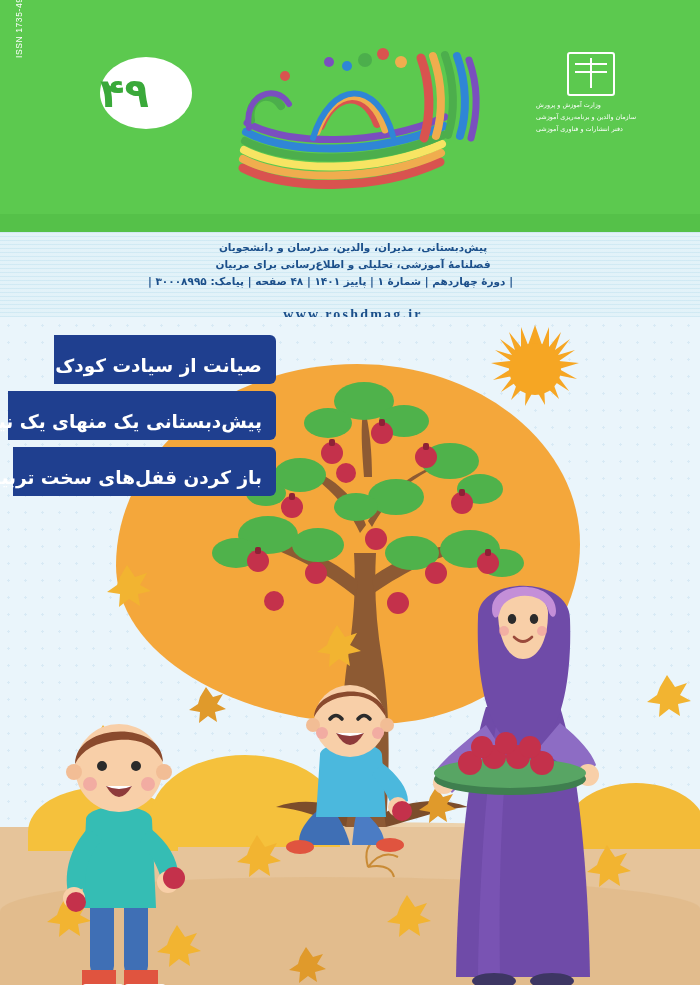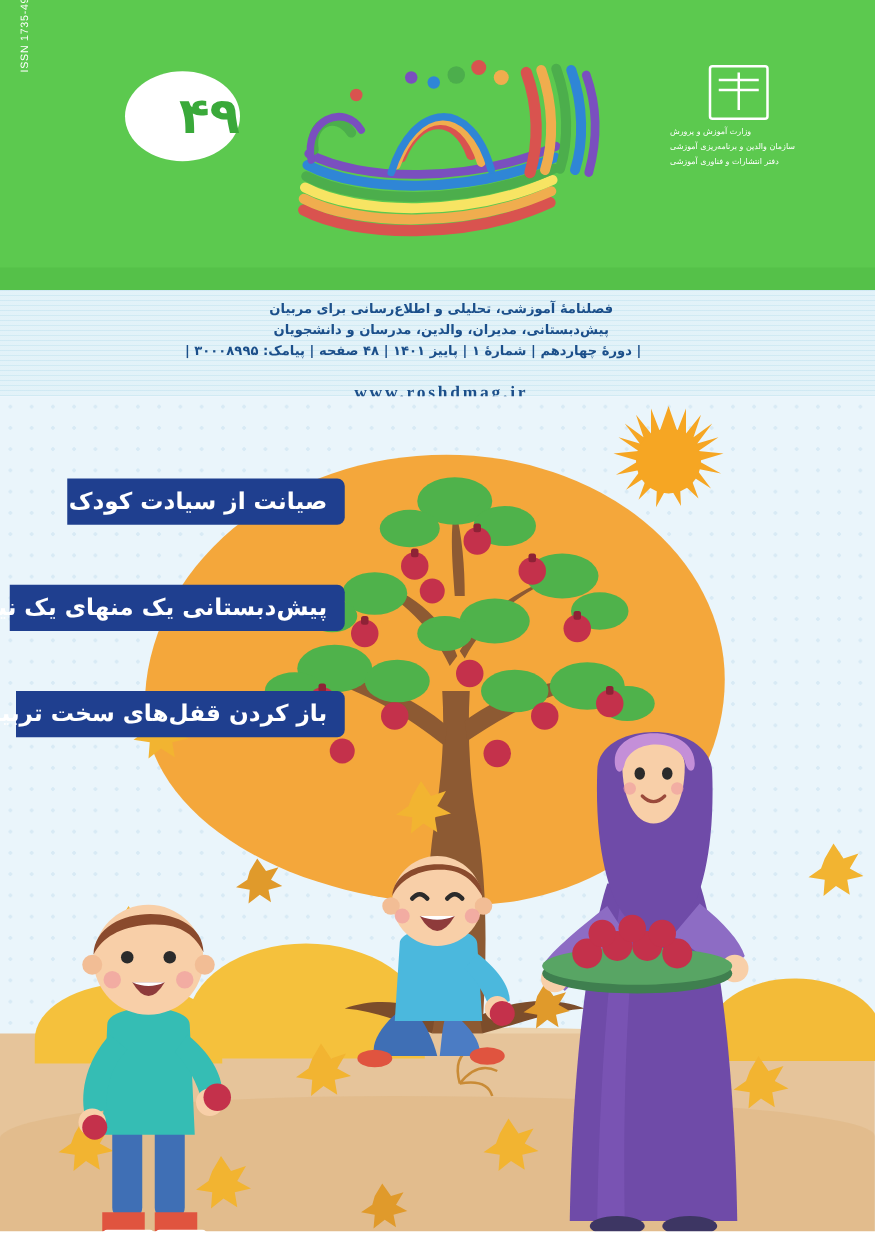--- a/index.html
+++ b/index.html
@@ -35,21 +35,21 @@
     font-size:8.5px;letter-spacing:.6px;
     color:#ffffff;white-space:nowrap;
     font-family:"Liberation Sans", sans-serif;
     direction:ltr;
   }
   
   .issue-circle{
     position:absolute;left:100px;top:57px;
     width:92px;height:72px;border-radius:50%;
     background:#ffffff;
-    display:flex;align-items:center;justify-content:flex-start;
+    display:flex;align-items:center;justify-content:flex-end;
   }
   .issue-circle span{
     font-size:40px;font-weight:bold;color:#3aa93a;
     font-family:"DejaVu Sans", sans-serif;
     line-height:1;
     letter-spacing:1px;
   }
   
   .masthead{
     position:absolute;left:225px;top:40px;width:290px;height:160px;
@@ -139,28 +139,27 @@
     border-radius:52% 48% 44% 56% / 56% 50% 50% 44%;
   }
   
   .headlines{
     position:absolute;left:0;top:18px;width:276px;
   }
   .hbar{
     background:#1f3f8f;color:#ffffff;
     font-size:18.5px;font-weight:bold;
     text-align:right;
-    padding:7px 14px 7px 22px;
+    padding:19px 14px 7px 22px;
     margin-bottom:7px;
     border-radius:0 6px 6px 0;
     white-space:nowrap;
     font-family:"DejaVu Sans", sans-serif;
     line-height:1.25;
     box-sizing:border-box;
-    margin-top:48px;
   }
   .hbar.w1{width:222px;}
   .hbar.w2{width:268px;}
   .hbar.w3{width:263px;}
 
   
   .ground{
     position:absolute;left:0;top:510px;width:700px;height:173px;
     background:#e6c49a;
   }
@@ -239,22 +238,22 @@
       <div class="m-line">وزارت آموزش و پرورش</div>
       <div class="m-line">سازمان والدین و برنامه‌ریزی آموزشی</div>
       <div class="m-line">دفتر انتشارات و فناوری آموزشی</div>
     </div>
   </div>
 
   <div class="info-strip">
     <div class="stripes"></div>
   </div>
   <div class="info-box">
+    <div class="ln">پیش‌دبستانی، مدیران، والدین، مدرسان و دانشجویان</div>
     <div class="ln">فصلنامهٔ آموزشی، تحلیلی و اطلاع‌رسانی برای مربیان</div>
-    <div class="ln">پیش‌دبستانی، مدیران، والدین، مدرسان و دانشجویان</div>
     <div class="ln">| دورهٔ چهاردهم | شمارهٔ ۱ | پاییز ۱۴۰۱ | ۴۸ صفحه | پیامک: ۳۰۰۰۸۹۹۵ |</div>
     <div class="ln web">www.roshdmag.ir</div>
   </div>
 
   <div class="scene">
     <div class="dots"></div>
 
     <div class="sun">
       <svg width="92" height="92" viewBox="0 0 92 92" xmlns="http://www.w3.org/2000/svg" aria-hidden="true">
         <g fill="#f6a623">

